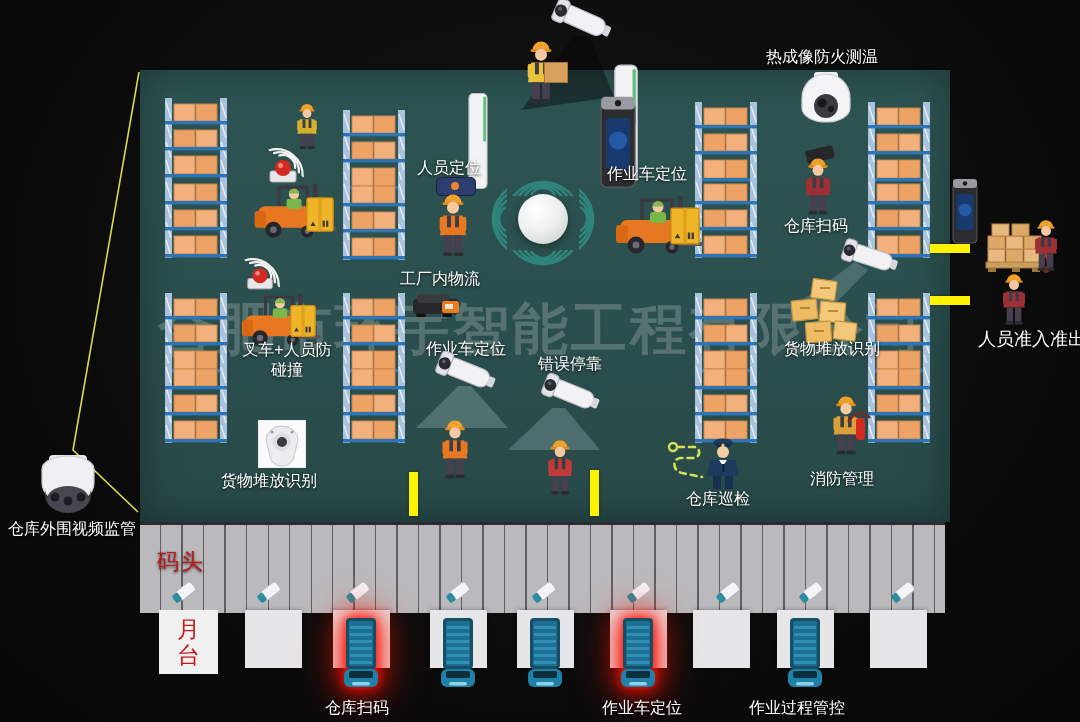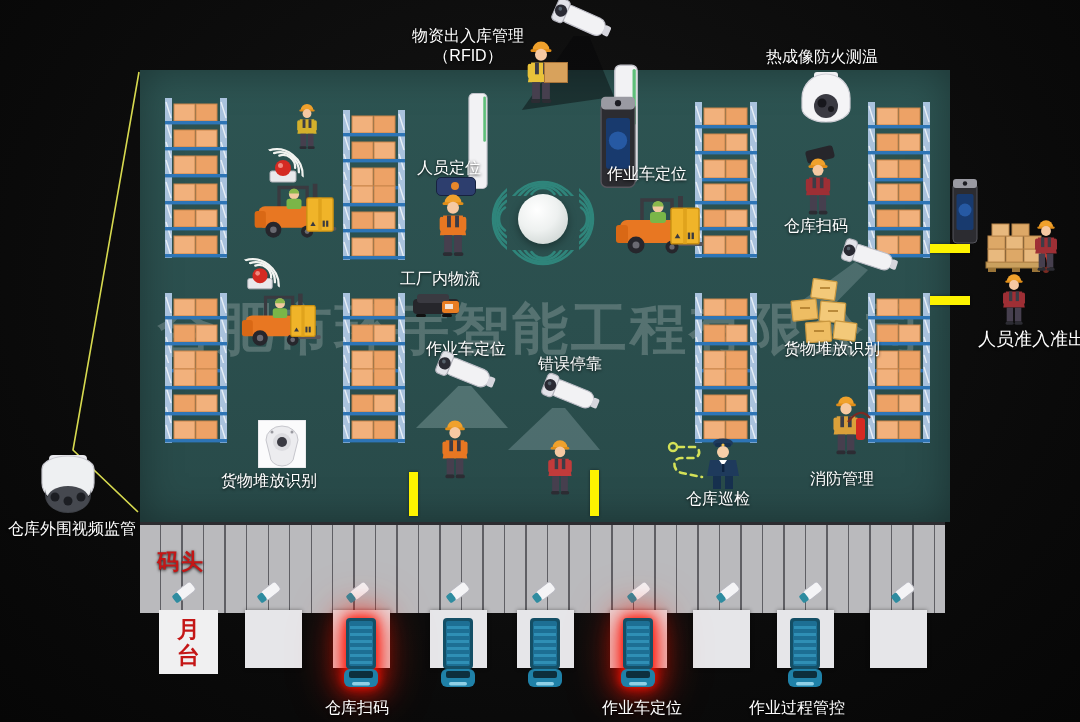--- a/index.html
+++ b/index.html
@@ -13,21 +13,21 @@
     background:linear-gradient(180deg,#2d5452 0%,#2b4f4e 55%,#284a49 100%);
     box-shadow:inset 0 0 40px rgba(0,0,0,.35);}
   .watermark{position:absolute;left:18px;top:222px;width:790px;font-size:56px;font-weight:700;
     letter-spacing:3px;color:rgba(186,197,194,.30);white-space:nowrap;pointer-events:none;}
   .dockstrip{position:absolute;left:140px;top:522px;width:805px;height:88px;
     background:repeating-linear-gradient(90deg,#bababd 0 20px,#5f5f64 20px 21.5px);
     border-top:3px solid #2c2c30;}
   .bay{position:absolute;top:610px;width:57px;height:58px;background:#e6e6e9;box-shadow:0 0 4px rgba(0,0,0,.4);}
   .platform-box{position:absolute;left:159px;top:610px;width:59px;height:64px;background:#f0f0f1;
     display:flex;flex-direction:column;align-items:center;justify-content:center;}
-  .redtxt{color:#c41616;font-weight:700;}
+  .redtxt{color:#c41616;font-weight:400;}
   .dock-label{position:absolute;left:157px;top:548px;font-size:22px;letter-spacing:2px;}
   .plat-ch{font-size:23px;line-height:1.15;}
   .glow{filter:drop-shadow(0 0 5px rgba(255,20,0,.95)) drop-shadow(0 0 12px rgba(255,0,0,.85)) drop-shadow(0 0 20px rgba(255,40,0,.6));}
   .cone{position:absolute;pointer-events:none;}
   .ybar{position:absolute;background:#fdf300;box-shadow:0 0 3px rgba(0,0,0,.5);}
   .sphere{position:absolute;left:518px;top:194px;width:50px;height:50px;border-radius:50%;
     background:radial-gradient(circle at 38% 32%, #ffffff 0%, #eef1f0 45%, #d6dcda 75%, #bfc6c4 100%);
     box-shadow:0 3px 8px rgba(0,0,0,.35);}
   .bottom-lbl{font-size:16px;}
 </style>
@@ -267,24 +267,20 @@
   <svg class="abs" style="left:695px;top:363px;width:62px;height:80px">
       <use href="#sym-rack"></use>
     </svg>
   <svg class="abs" style="left:868px;top:293px;width:62px;height:80px">
       <use href="#sym-rack"></use>
     </svg>
   <svg class="abs" style="left:868px;top:363px;width:62px;height:80px">
       <use href="#sym-rack"></use>
     </svg>
 
-  <div class="lbl" style="left:398px;top:26px;width:140px">
-    <div>物资出入库管理</div>
-    <div>（RFID）</div>
-  </div>
   <div class="cone" style="left:518px;top:36px;width:96px;height:74px;background:rgba(5,5,8,.42);clip-path:polygon(58% 0,74% 0,100% 82%,4% 100%)"></div>
   <svg class="abs" style="left:548px;top:4px;width:66px;height:32px;transform:rotate(24deg)">
       <use href="#sym-bullet"></use>
     </svg>
   <svg class="abs" style="left:463px;top:92px;width:30px;height:98px">
       <use href="#sym-gate"></use>
     </svg>
   <svg class="abs" style="left:612px;top:58px;width:28px;height:132px">
       <use href="#sym-gate"></use>
     </svg>
@@ -357,20 +353,24 @@
     </svg>
   <svg class="abs" style="left:244px;top:266px;width:32px;height:25px">
       <use href="#sym-beacon"></use>
     </svg>
   <svg class="abs" style="left:238px;top:290px;width:84px;height:58px">
       <use href="#sym-forklift"></use>
     </svg>
   <svg class="abs" style="left:290px;top:304px;width:26px;height:34px">
       <use href="#sym-ybox"></use>
     </svg>
+  <div class="lbl" style="left:232px;top:340px;width:110px">
+    <div>叉车+人员防</div>
+    <div>碰撞</div>
+  </div>
 
   <div class="lbl" style="left:426px;top:339px">作业车定位</div>
   <div class="cone" style="left:416px;top:386px;width:92px;height:42px;background:rgba(225,245,248,.22);clip-path:polygon(46% 0,60% 0,100% 100%,0 100%)"></div>
   <svg class="abs" style="left:432px;top:356px;width:66px;height:32px;transform:rotate(22deg)">
       <use href="#sym-bullet"></use>
     </svg>
   <svg class="abs" style="left:438px;top:418px;width:34px;height:64px;color:#e87722">
       <use href="#sym-worker"></use>
     </svg>
 

